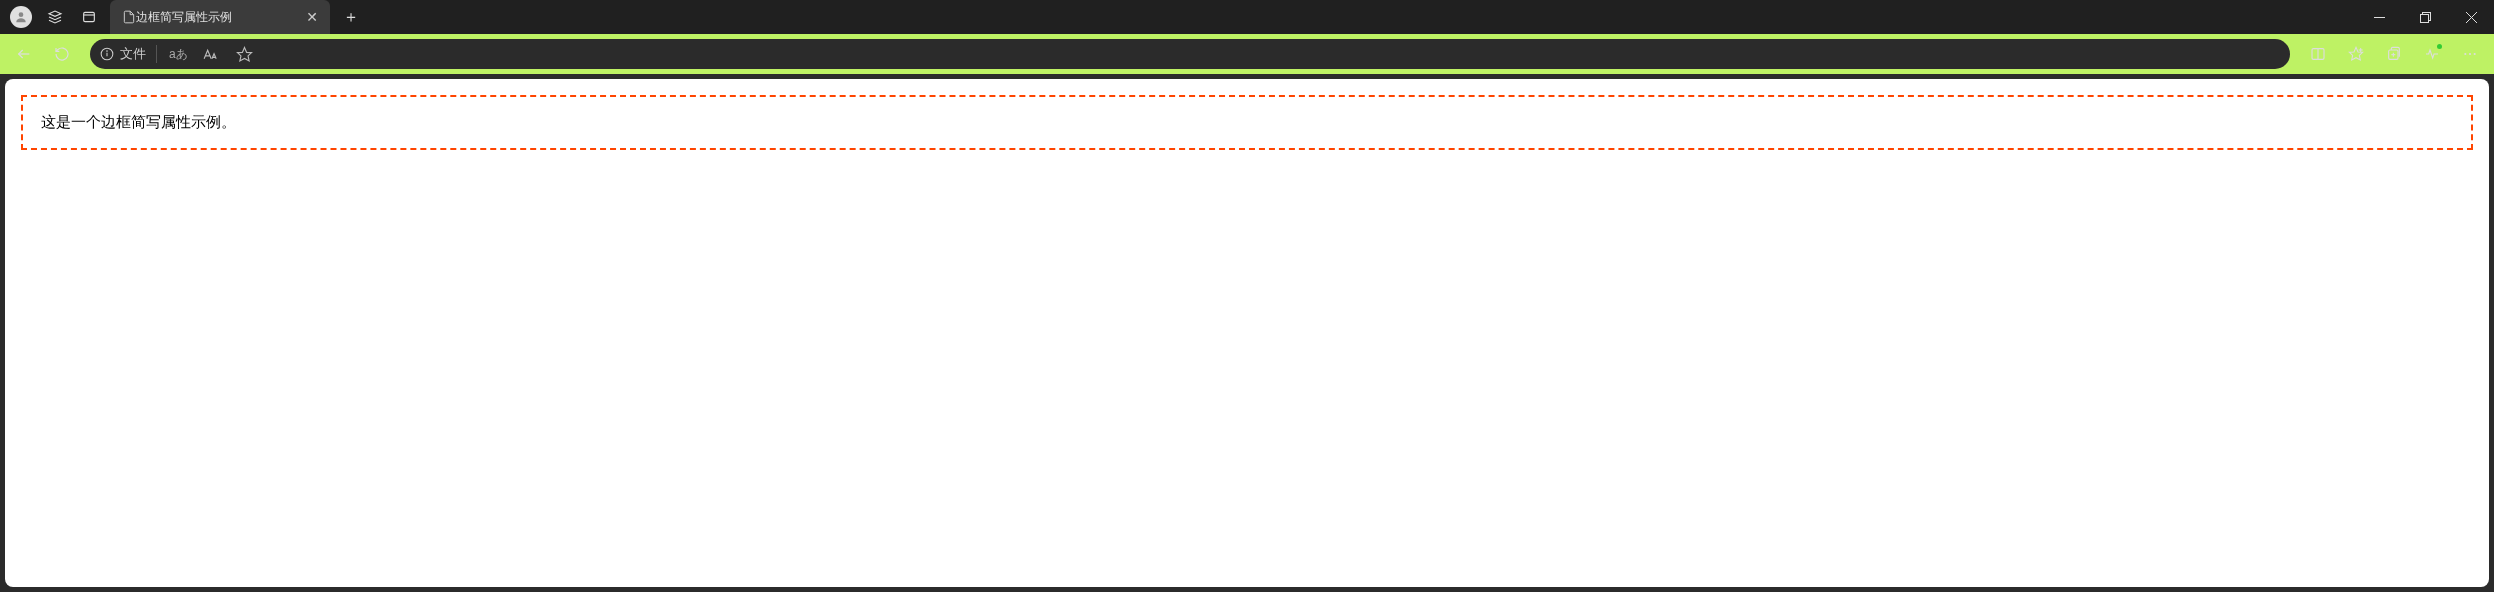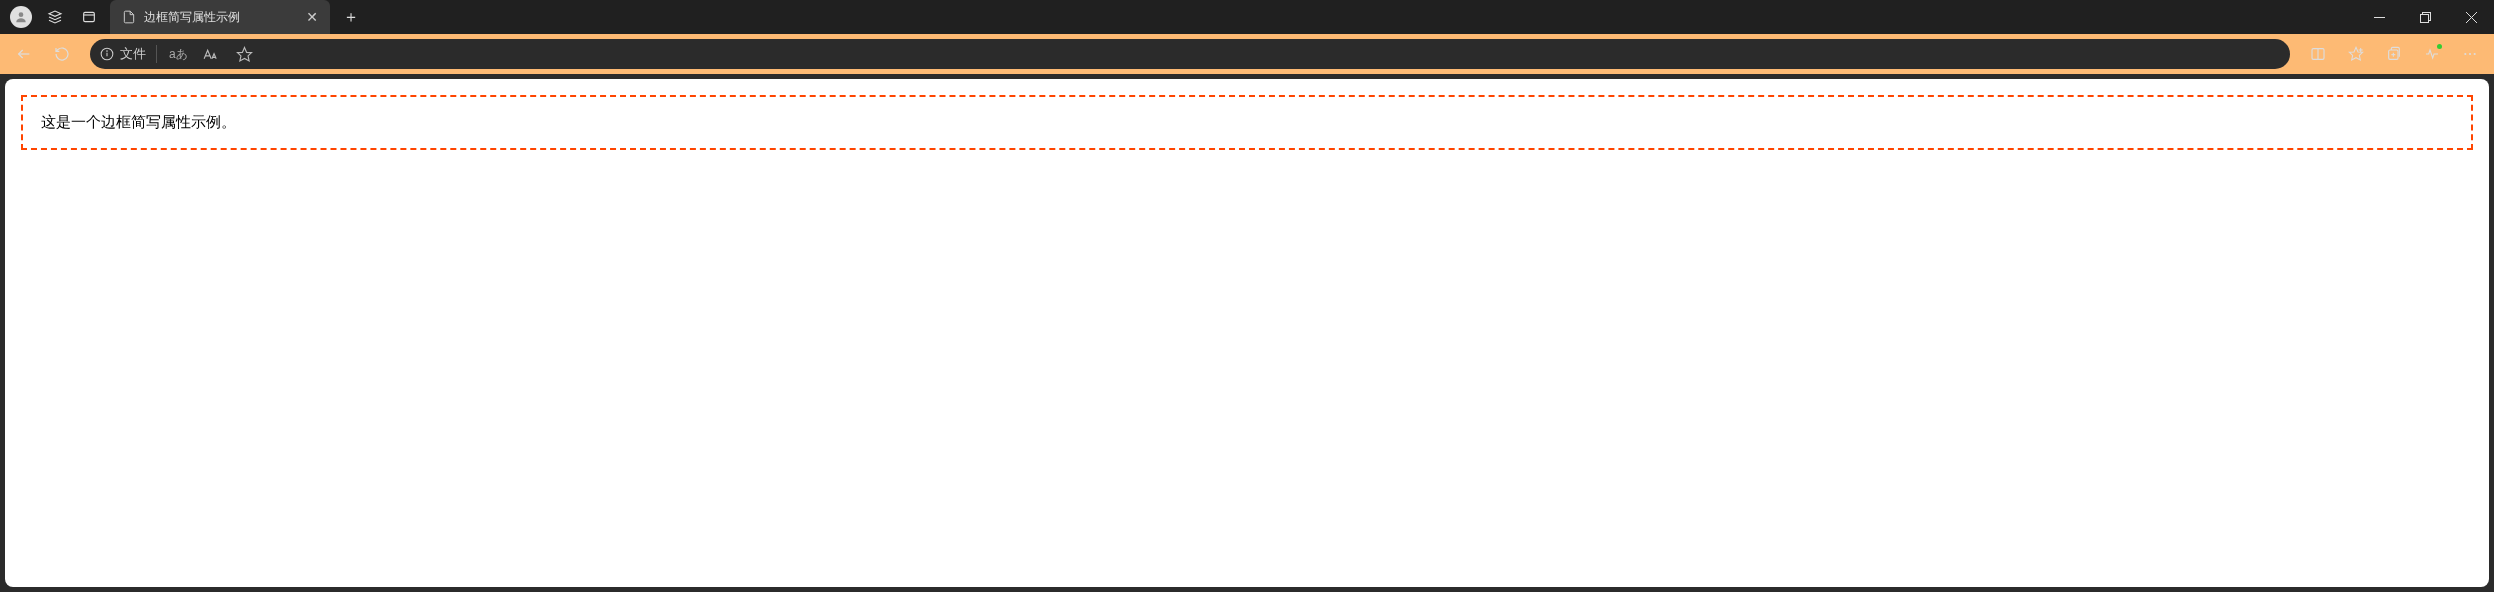--- a/index.html
+++ b/index.html
@@ -38,21 +38,20 @@
       background: #3b3b3b;
       display: flex;
       align-items: center;
       padding: 0 10px 0 12px;
       border-top-left-radius: 6px;
       border-top-right-radius: 6px;
       min-width: 220px;
       margin-left: 4px;
       color: #e0e0e0;
       font-size: 12px;
-      gap: 8px;
       justify-content: flex-end;
     }
     .tab-title { flex: 1; white-space: nowrap; overflow: hidden; text-overflow: ellipsis; }
     .tab-close { width: 16px; height: 16px; display: flex; align-items: center; justify-content: center; color: #ccc; cursor: pointer; font-size: 14px; }
     .new-tab-btn {
       width: 30px; height: 30px; display: flex; align-items: center; justify-content: center;
       color: #ddd; cursor: pointer; font-size: 16px; margin-left: 6px;
     }
     
     .titlebar-right {
@@ -63,21 +62,21 @@
     }
     .win-btn {
       width: 46px; height: 34px;
       display: flex; align-items: center; justify-content: center;
       color: #ddd; cursor: pointer;
     }
     .win-btn svg { width: 11px; height: 11px; }
     
     .toolbar {
       height: 40px;
-      background: #fdba74;
+      background: #bef264;
       display: flex;
       align-items: center;
       padding: 0 6px;
       gap: 2px;
     }
     .nav-btn {
       width: 36px; height: 36px;
       display: flex; align-items: center; justify-content: center;
       color: #ddd; cursor: pointer; border-radius: 4px;
     }

